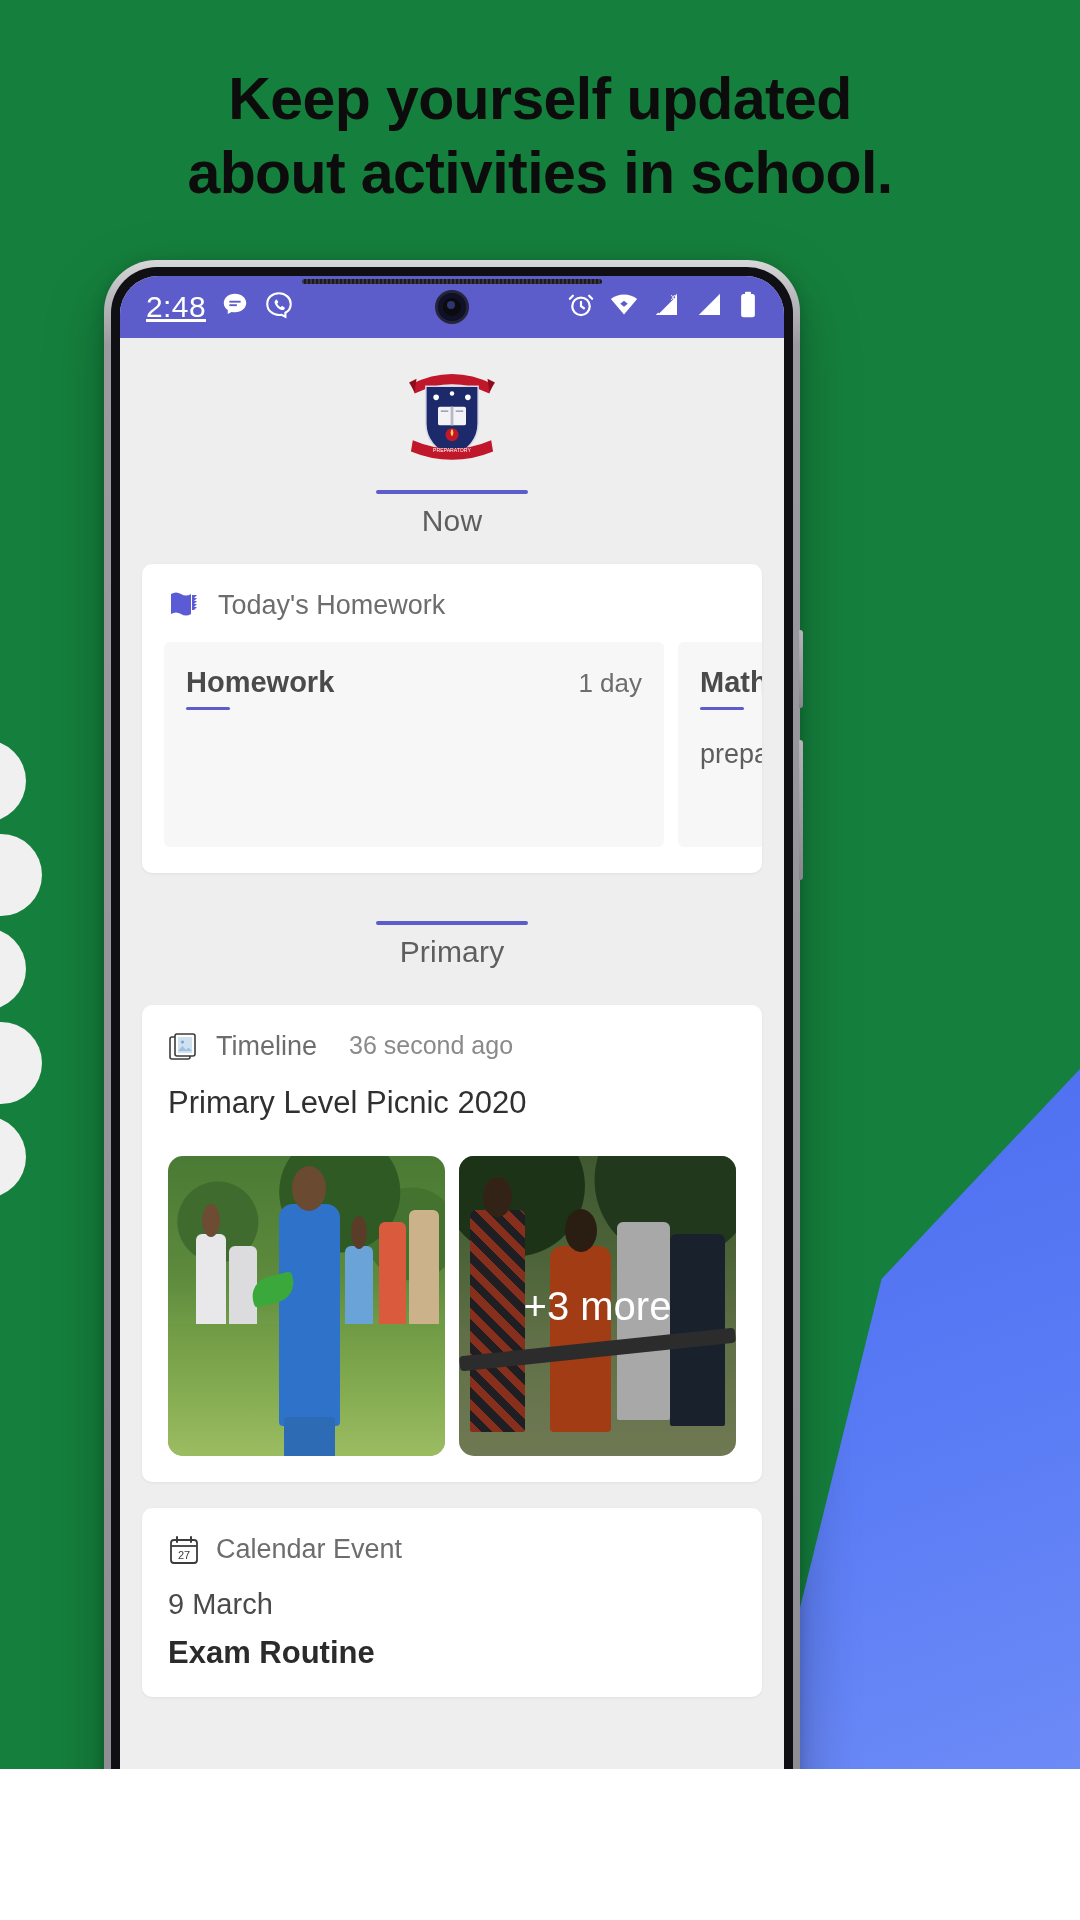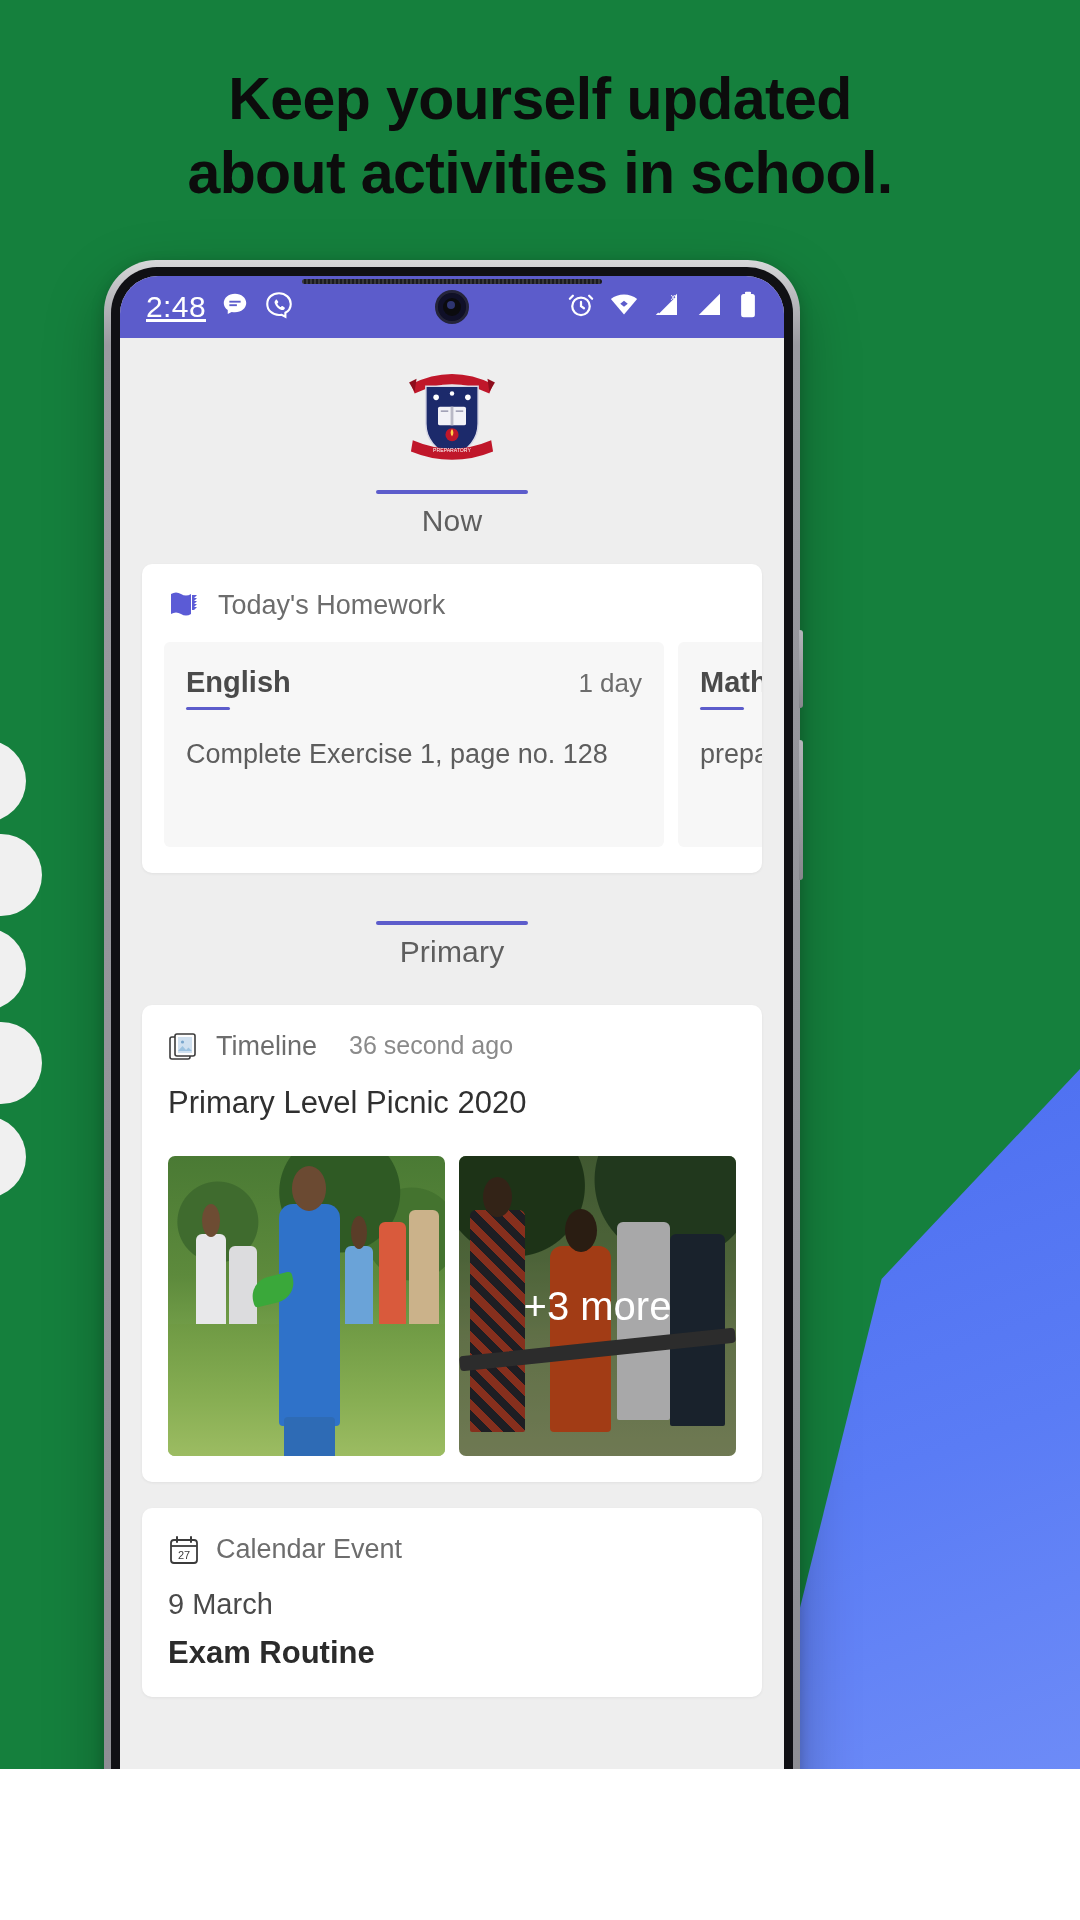--- a/index.html
+++ b/index.html
@@ -241,21 +241,21 @@
     color: #303030;
     padding: 0 26px 35px 26px;
   }
   .gallery-grid {
     display: flex;
     gap: 14px;
     padding: 0 26px 26px 26px;
   }
   .gal-photo {
     position: relative;
-    border-radius: 7px;
+    border-radius: 15px;
     overflow: hidden;
     height: 300px;
   }
   .gal-photo.a { flex: 1 1 50%; }
   .gal-photo.b { flex: 1 1 50%; }
   .gal-overlay {
     position: absolute; inset: 0;
     background: rgba(0,0,0,0.30);
     display: flex; align-items: center; justify-content: center;
     color: #ffffff;
@@ -444,25 +444,24 @@
                   <path fill="#5b5bd6" d="M3 4 Q8 1 13 4 Q18 7 23 4 L23 24 Q18 27 13 24 Q8 21 3 24 Z"></path>
                   <path fill="#5b5bd6" d="M24 5 h5 l-3 3 h3 l-3 3 h3 l-3 3 h3 l-3 3 h3 l-3 3 h-2 z"></path>
                 </svg>
               </span>
               <span class="card-head-label">Today's Homework</span>
             </div>
 
             <div class="hw-scroller">
               <div class="hw-item">
                 <div class="hw-top">
-                  <span class="hw-subject">English</span>
+                  <span class="hw-subject">Homework</span>
                   <span class="hw-due">1 day</span>
                 </div>
                 <div class="hw-rule"></div>
-                <div class="hw-desc">Complete Exercise 1, page no. 128</div>
               </div>
               <div class="hw-item">
                 <div class="hw-top">
                   <span class="hw-subject">Mathematics</span>
                   <span class="hw-due"></span>
                 </div>
                 <div class="hw-rule"></div>
                 <div class="hw-desc">prepare for te</div>
               </div>
             </div>

